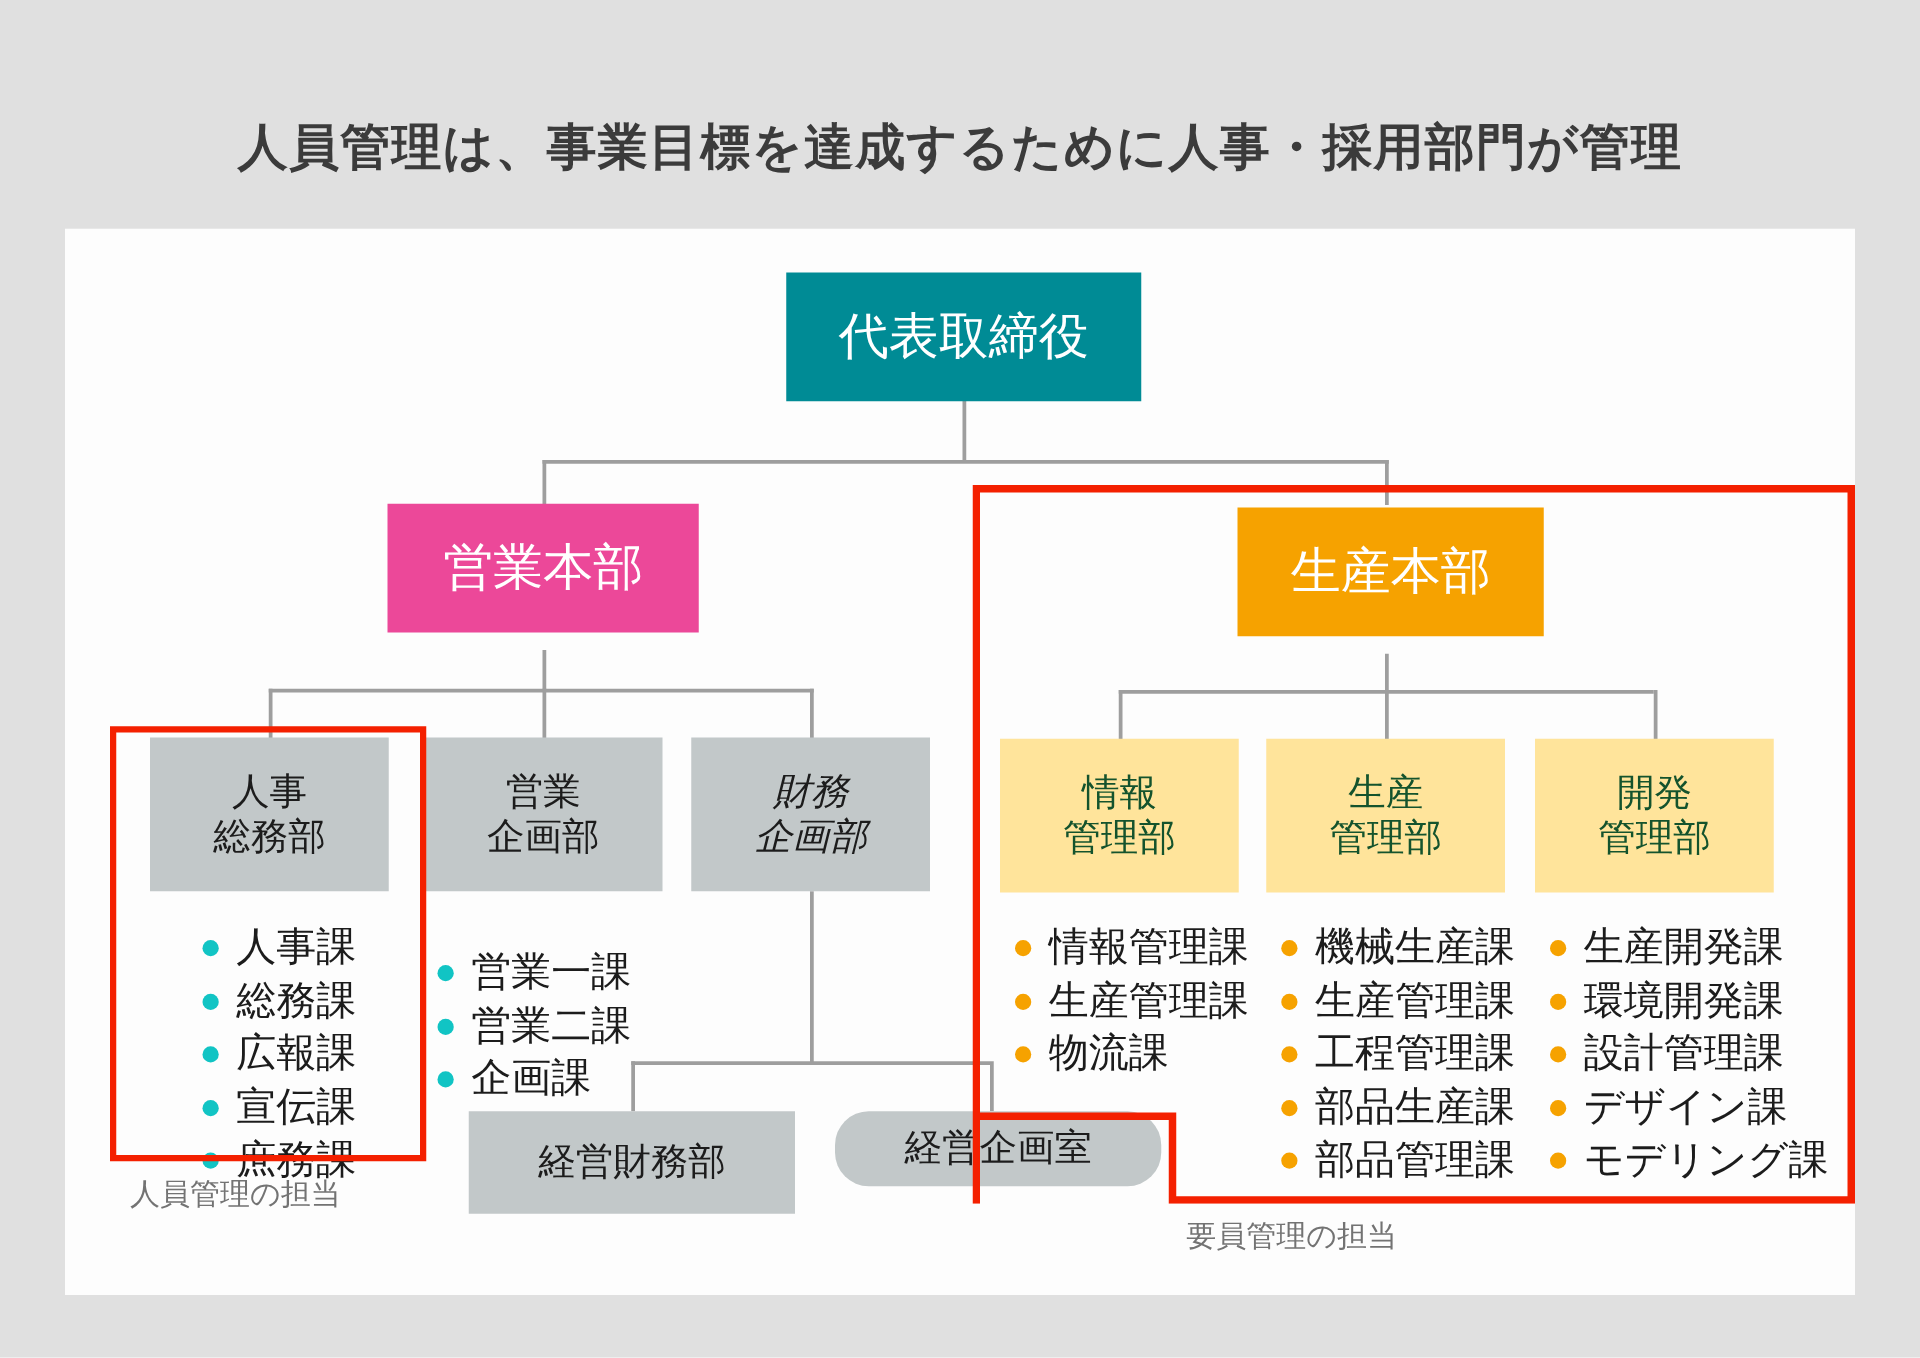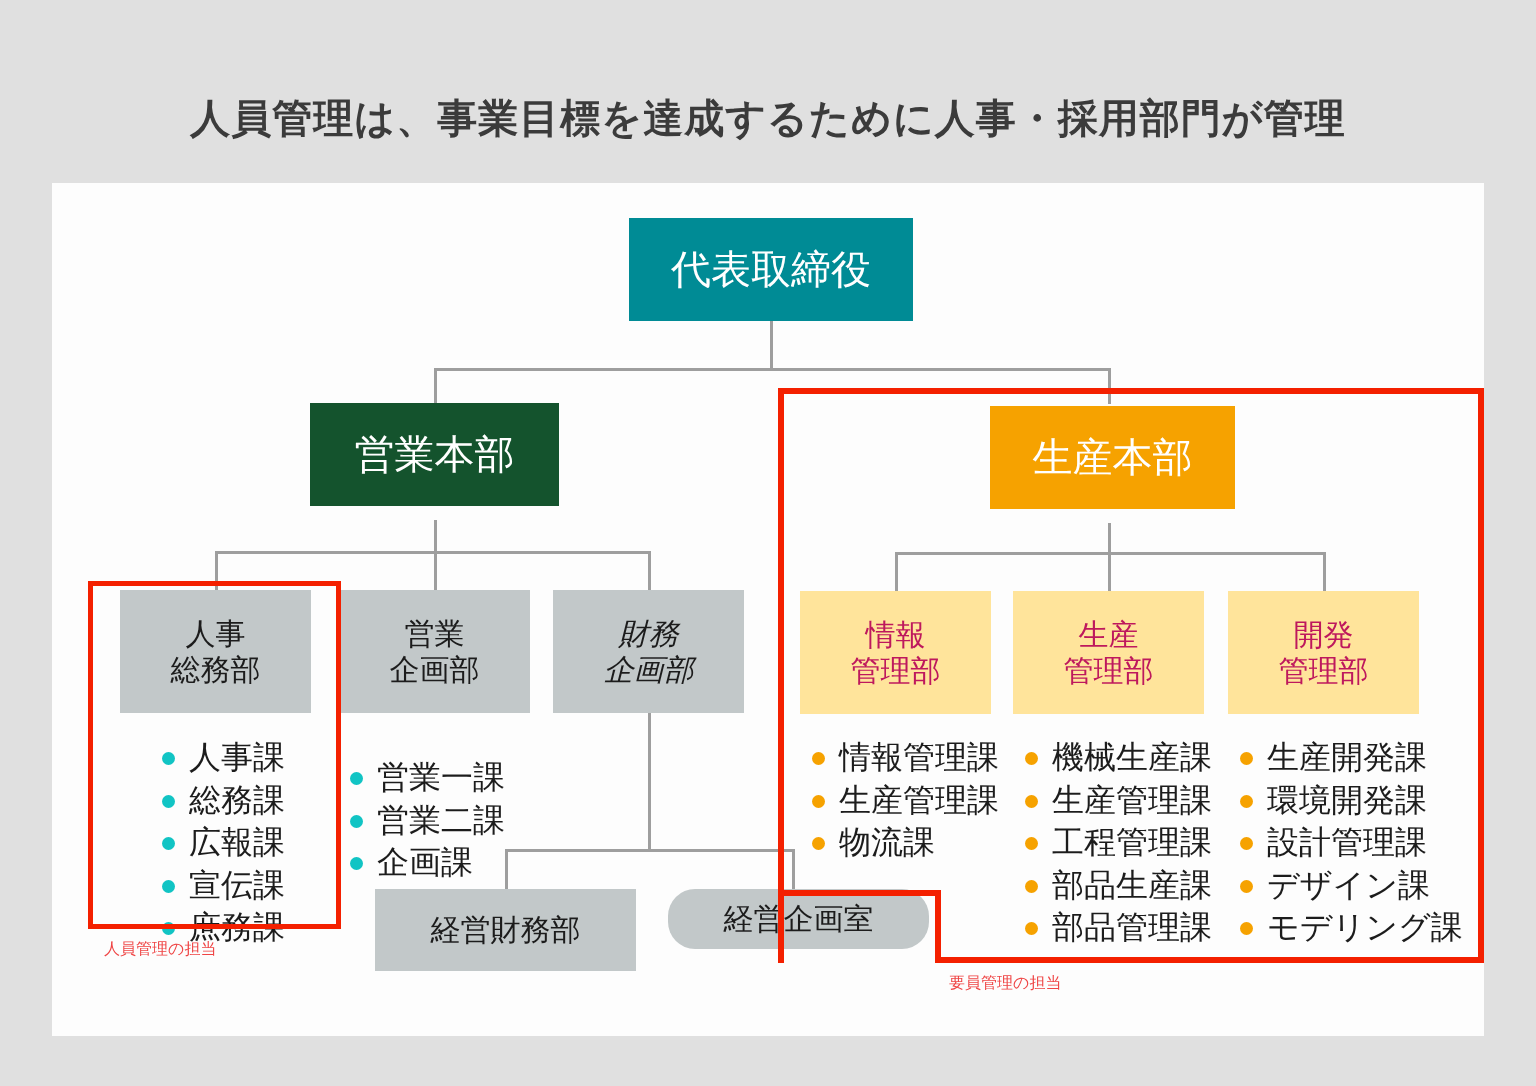--- a/index.html
+++ b/index.html
@@ -40,37 +40,37 @@
     justify-content: center;
     text-align: left;
     line-height: 1.18;
   }
   .box-ceo {
     background: #008b95;
     color: #ffffff;
     font-size: 40px;
   }
   .box-teal {
-    background: #14532d;
+    background: #ec4899;
     color: #ffffff;
     font-size: 40px;
   }
   .box-orange {
     background: #f6a200;
     color: #ffffff;
     font-size: 40px;
   }
   .box-gray {
     background: #c2c8c9;
     color: #1c1c1c;
     font-size: 30px;
   }
   .box-yellow {
     background: #ffe49b;
-    color: #be185d;
+    color: #14532d;
     font-size: 30px;
   }
 
   
   .line {
     position: absolute;
     background: #9e9e9e;
   }
   .line-v { width: 3px; }
   .line-h { height: 3px; }
@@ -102,22 +102,22 @@
 
   
   .red-frame {
     position: absolute;
     border: 5px solid #f42000;
     box-sizing: border-box;
     pointer-events: none;
   }
   .red-label {
     position: absolute;
-    color: #ef4444;
-    font-size: 16px;
+    color: #737373;
+    font-size: 24px;
     white-space: nowrap;
   }
   
   #frame-right {
     position: absolute;
     left: 726px;
     top: 205px;
     width: 706px;
     height: 575px;
   }

